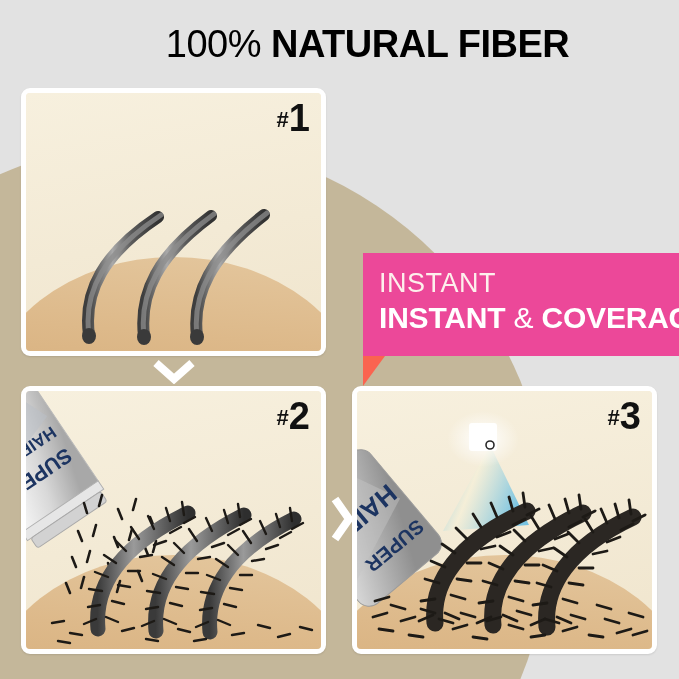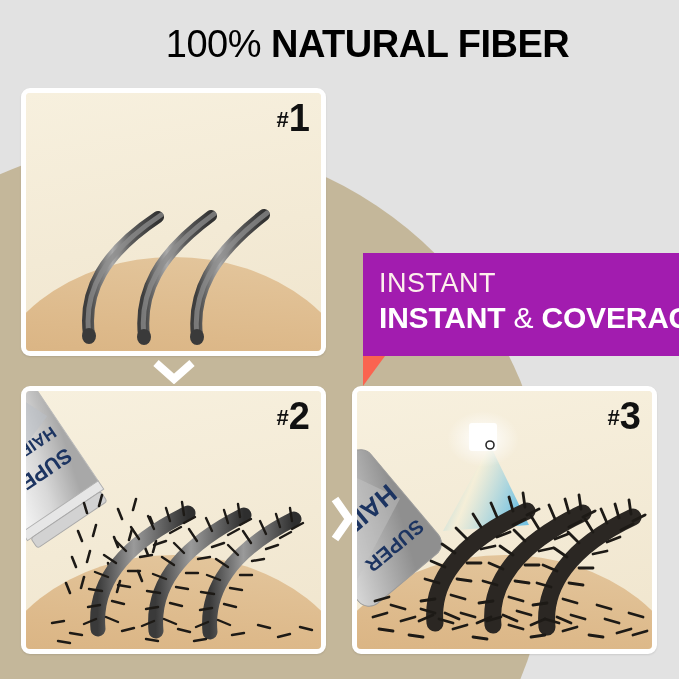--- a/index.html
+++ b/index.html
@@ -95,21 +95,21 @@
   }
   #chev-down { left: 152px; top: 358px; width: 44px; height: 26px; }
   #chev-right { left: 330px; top: 495px; width: 24px; height: 48px; }
   
   .banner {
     position: absolute;
     left: 363px;
     top: 253px;
     width: 316px;
     height: 103px;
-    background: #a21caf;
+    background: #ec4899;
     z-index: 50;
     box-sizing: border-box;
     padding: 14px 0 0 16px;
     color: #ffffff;
   }
   .banner-tail {
     position: absolute;
     left: 363px;
     top: 356px;
     width: 0;

